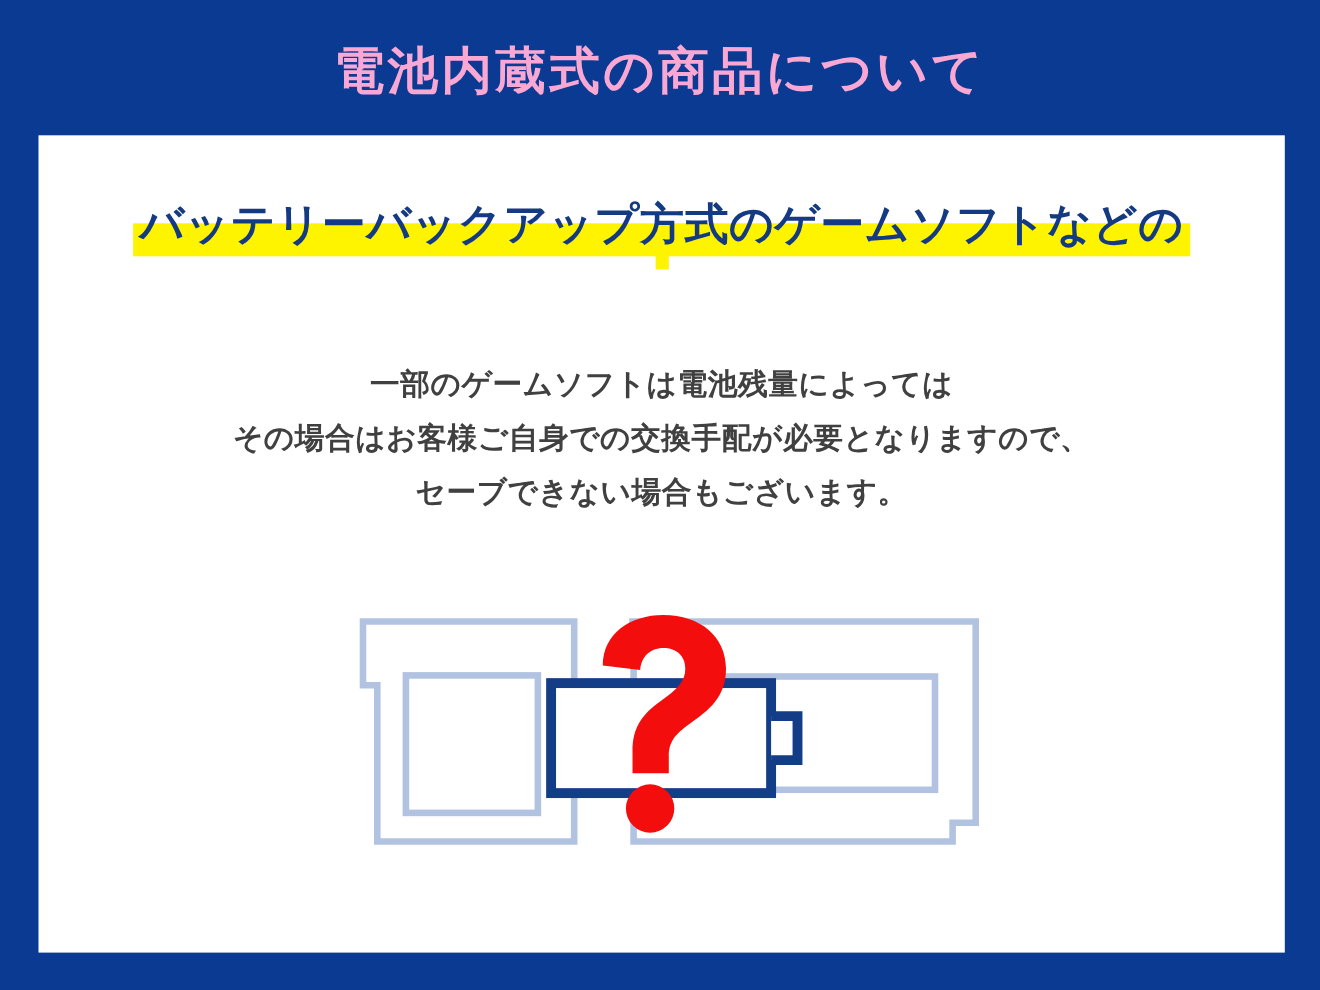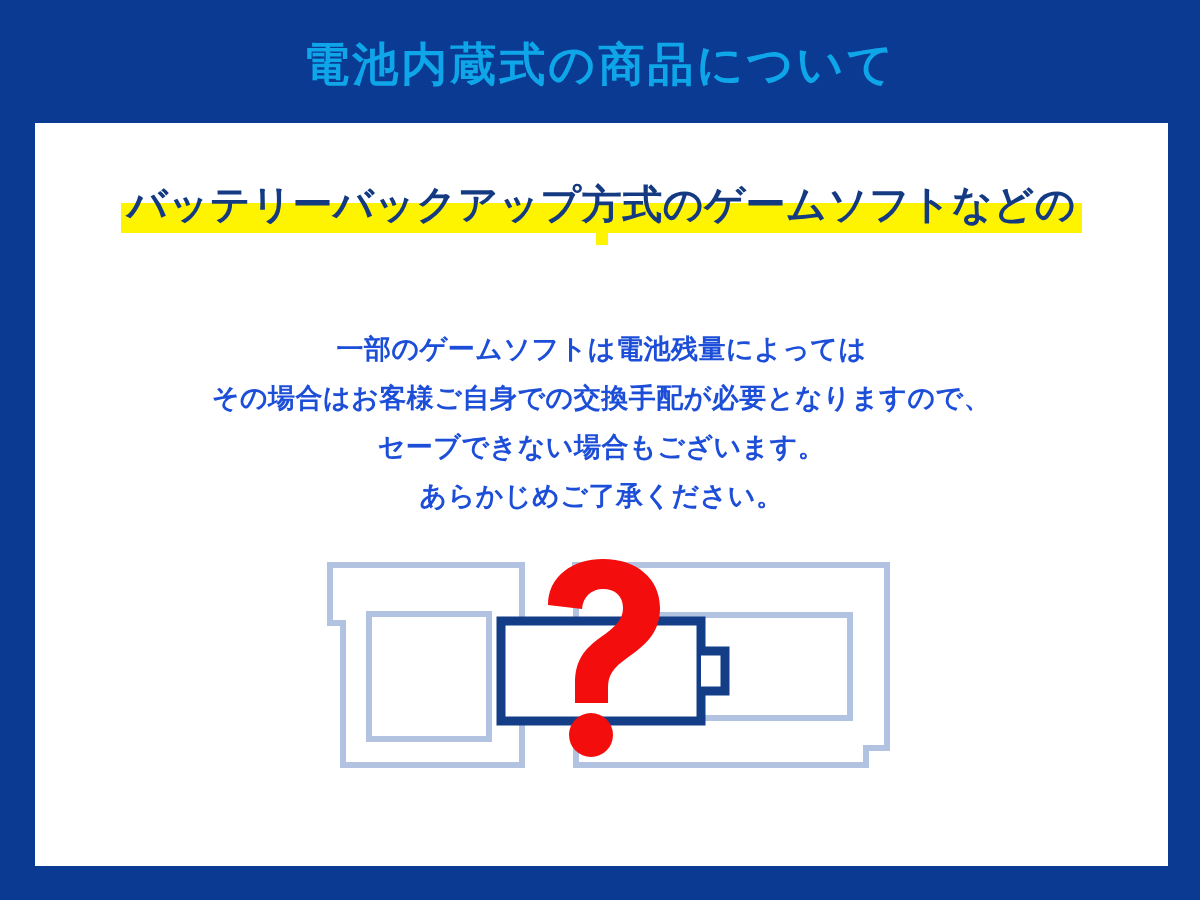--- a/index.html
+++ b/index.html
@@ -28,21 +28,21 @@
     position: absolute;
     left: 0;
     top: 0;
     width: 1200px;
     height: 123px;
     display: flex;
     align-items: center;
     justify-content: center;
   }
   .title-text {
-    color: #0ea5e9;
+    color: #f9a8d4;
     font-size: 46px;
     font-weight: bold;
     letter-spacing: 3px;
     line-height: 1;
     white-space: nowrap;
     text-align: center;
     margin-top: 4px;
   }
 
   
@@ -101,21 +101,21 @@
     position: absolute;
     left: 0;
     top: 202px;
     width: 1133px;
     text-align: center;
   }
   .body-line {
     display: block;
     font-size: 27px;
     font-weight: bold;
-    color: #1d4ed8;
+    color: #404040;
     line-height: 49px;
     letter-spacing: 0.5px;
     white-space: nowrap;
   }
 
   
   .illustration {
     position: absolute;
     left: 268px;
     top: 425px;
@@ -146,21 +146,20 @@
       </span>
       <span class="headline-line">
         <span class="hl-bg"></span>
       </span>
     </div>
 
     <div class="body-copy">
       <span class="body-line">一部のゲームソフトは電池残量によっては</span>
       <span class="body-line">その場合はお客様ご自身での交換手配が必要となりますので、</span>
       <span class="body-line">セーブできない場合もございます。</span>
-      <span class="body-line">あらかじめご了承ください。</span>
     </div>
 
     <div class="illustration">
       <svg viewBox="0 0 600 240" xmlns="http://www.w3.org/2000/svg">
 
         <g>
           <path d="M 269 17 L 584 17 L 584 200 L 563 200 L 563 217 L 273 217 L 273 17 Z" fill="none" stroke="#b2c3e2" stroke-width="6" stroke-linejoin="miter"></path>
           <rect x="342" y="67" width="205" height="103" fill="none" stroke="#b2c3e2" stroke-width="6"></rect>
         </g>
 

